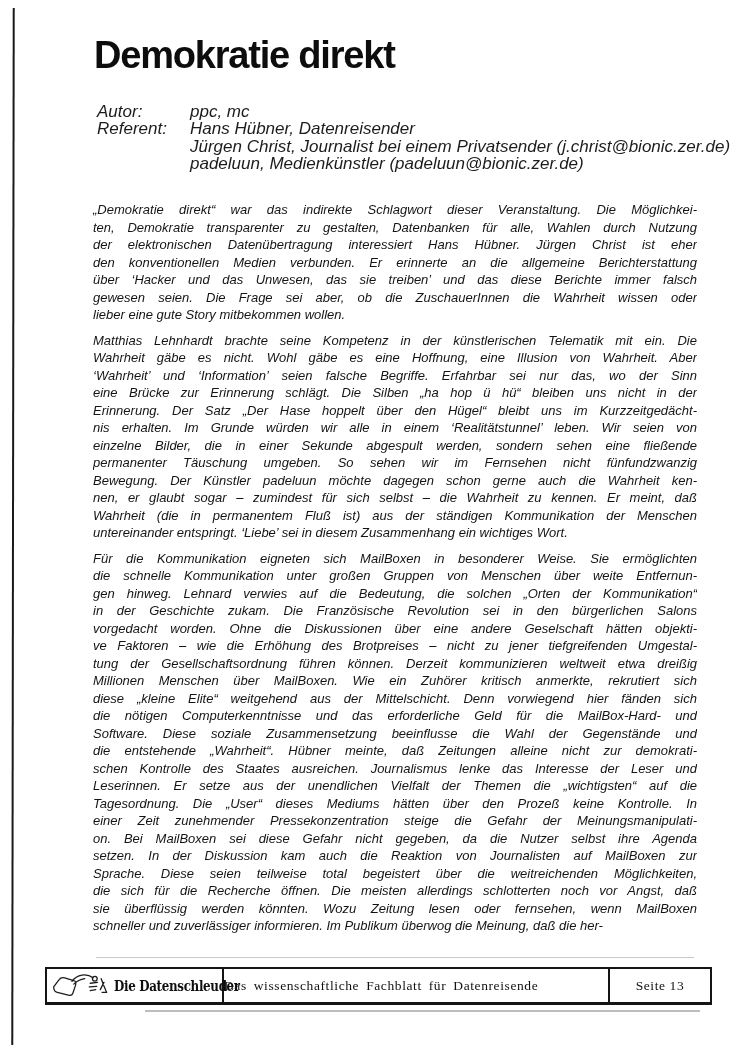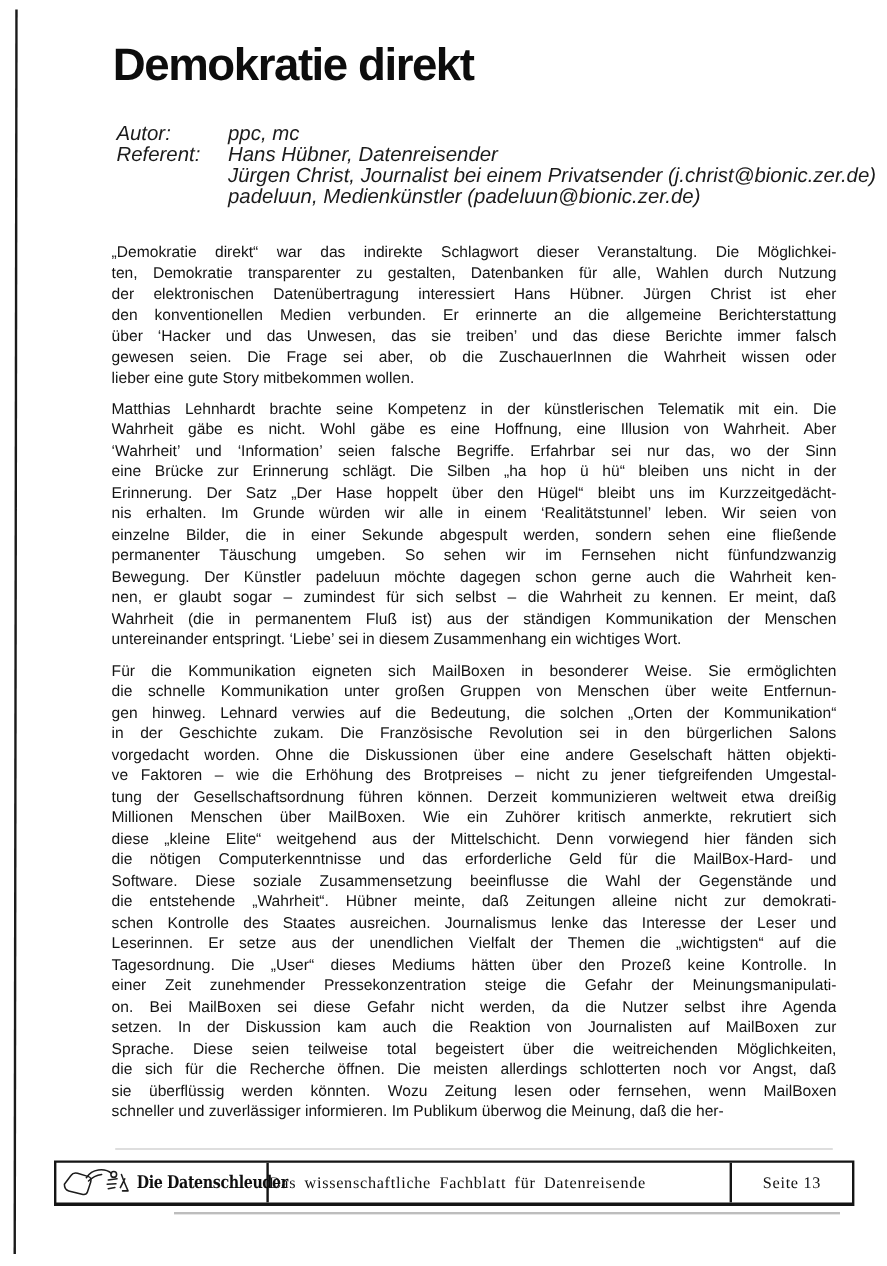--- a/index.html
+++ b/index.html
@@ -44,21 +44,21 @@
   .meta-label { width: 93px; flex: 0 0 93px; }
   .meta-value { flex: 1; white-space: nowrap; font-style: italic; }
   .body {
     position: absolute;
     left: 93px; top: 201px;
     width: 604px;
     font-size: 13px;
     line-height: 17.5px;
     color: #141414;
   }
-  .para { margin: 0 0 8px 0; }
+  .para { margin: 0 0 8px 0; font-style: italic; }
   .line {
     text-align: justify;
     text-align-last: justify;
     white-space: normal;
     overflow: hidden;
   }
   .line.para-end { text-align-last: left; }
   .scan-line-top {
     position: absolute;
     left: 96px; top: 957px;
@@ -184,21 +184,21 @@
         <div class="line">tung der Gesellschaftsordnung führen können. Derzeit kommunizieren weltweit etwa dreißig</div>
         <div class="line">Millionen Menschen über MailBoxen. Wie ein Zuhörer kritisch anmerkte, rekrutiert sich</div>
         <div class="line">diese „kleine Elite“ weitgehend aus der Mittelschicht. Denn vorwiegend hier fänden sich</div>
         <div class="line">die nötigen Computerkenntnisse und das erforderliche Geld für die MailBox-Hard- und</div>
         <div class="line">Software. Diese soziale Zusammensetzung beeinflusse die Wahl der Gegenstände und</div>
         <div class="line">die entstehende „Wahrheit“. Hübner meinte, daß Zeitungen alleine nicht zur demokrati-</div>
         <div class="line">schen Kontrolle des Staates ausreichen. Journalismus lenke das Interesse der Leser und</div>
         <div class="line">Leserinnen. Er setze aus der unendlichen Vielfalt der Themen die „wichtigsten“ auf die</div>
         <div class="line">Tagesordnung. Die „User“ dieses Mediums hätten über den Prozeß keine Kontrolle. In</div>
         <div class="line">einer Zeit zunehmender Pressekonzentration steige die Gefahr der Meinungsmanipulati-</div>
-        <div class="line">on. Bei MailBoxen sei diese Gefahr nicht werden, da die Nutzer selbst ihre Agenda</div>
+        <div class="line">on. Bei MailBoxen sei diese Gefahr nicht gegeben, da die Nutzer selbst ihre Agenda</div>
         <div class="line">setzen. In der Diskussion kam auch die Reaktion von Journalisten auf MailBoxen zur</div>
         <div class="line">Sprache. Diese seien teilweise total begeistert über die weitreichenden Möglichkeiten,</div>
         <div class="line">die sich für die Recherche öffnen. Die meisten allerdings schlotterten noch vor Angst, daß</div>
         <div class="line">sie überflüssig werden könnten. Wozu Zeitung lesen oder fernsehen, wenn MailBoxen</div>
         <div class="line para-end">schneller und zuverlässiger informieren. Im Publikum überwog die Meinung, daß die her-</div>
       </div>
     </div>
 
   <div class="scan-line-top"></div>
   <div class="scan-line-bottom"></div>

